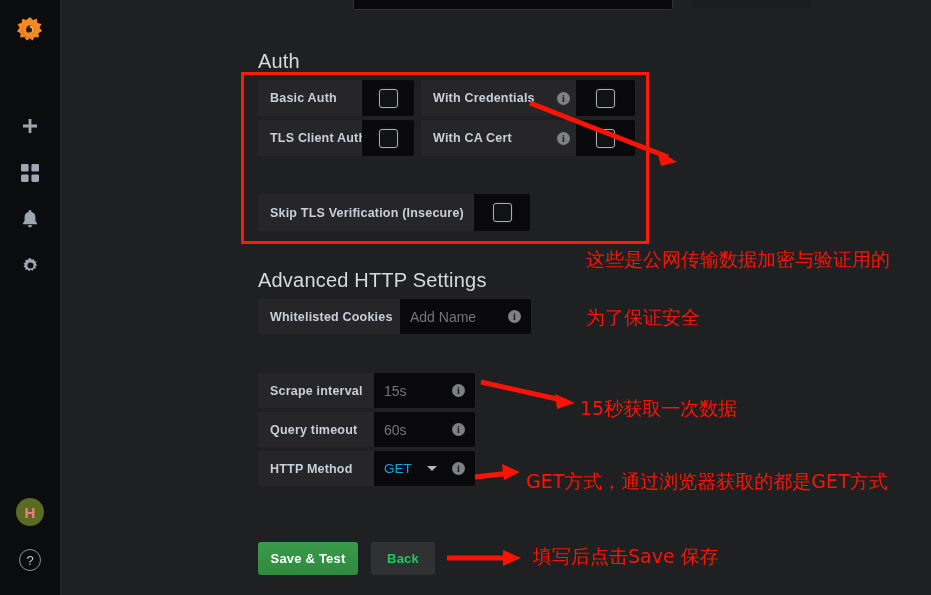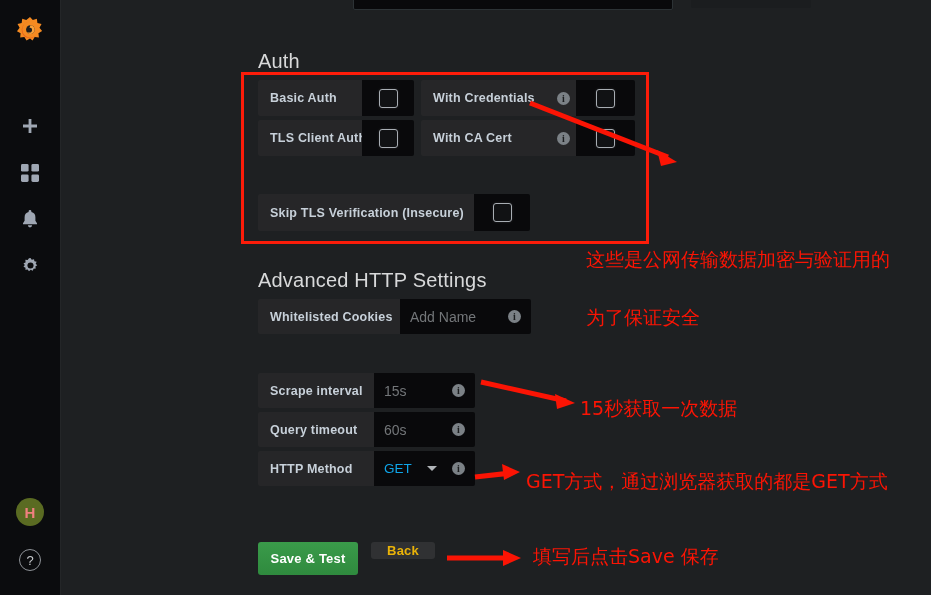--- a/index.html
+++ b/index.html
@@ -170,23 +170,23 @@
     font-size:13px; font-weight:bold;
     border-radius:3px;
     color:#fff;
     letter-spacing:.2px;
   }
   #btn-save {
     left:197px; top:542px; width:100px; height:33px;
     background:linear-gradient(180deg,#3a9b4a 0%,#2f8a3e 100%);
   }
   #btn-back {
-    left:310px; top:542px; width:64px; height:17px;
+    left:310px; top:542px; width:64px; height:33px;
     background:#303133;
-    color:#eab308;
+    color:#22c55e;
   }
 
   
   #red-box {
     position:absolute; left:180px; top:72px;
     width:408px; height:172px;
     border:3px solid #fc1c09;
     pointer-events:none;
   }
   .anno {

